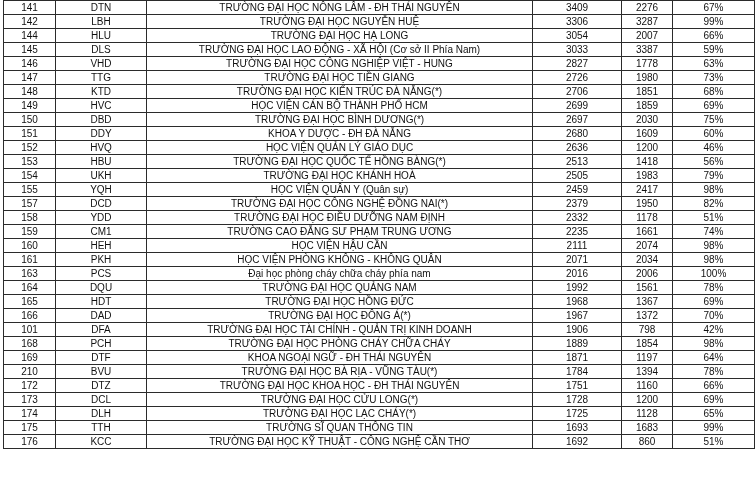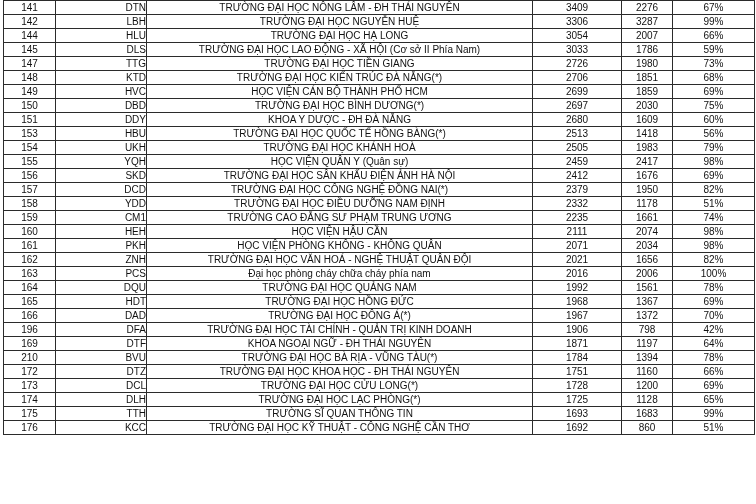--- a/index.html
+++ b/index.html
@@ -28,21 +28,21 @@
   table.grid td {
     border: 1px solid #2b2b2b;
     height: 13px;
     padding: 0;
     line-height: 13px;
     white-space: nowrap;
     overflow: hidden;
     box-sizing: content-box;
   }
   td.c-no   { text-align: center; }
-  td.c-code { text-align: right; }
+  td.c-code { text-align: center; }
   td.c-name { text-align: center; padding-left: 3px; }
   td.c-num  { text-align: center; }
 </style>
 </head>
 <body>
 
 <div class="sheet">
   <table class="grid">
     <colgroup>
       <col style="width:52px">
@@ -79,24 +79,32 @@
     <td class="c-num">3054</td>
     <td class="c-num">2007</td>
     <td class="c-num">66%</td>
   </tr>
 
   <tr>
     <td class="c-no">145</td>
     <td class="c-code">DLS</td>
     <td class="c-name">TRƯỜNG ĐẠI HỌC LAO ĐỘNG - XÃ HỘI (Cơ sở II Phía Nam)</td>
     <td class="c-num">3033</td>
-    <td class="c-num">1786</td>
+    <td class="c-num">3387</td>
     <td class="c-num">59%</td>
   </tr>
 
+  <tr>
+    <td class="c-no">146</td>
+    <td class="c-code">VHD</td>
+    <td class="c-name">TRƯỜNG ĐẠI HỌC CÔNG NGHIỆP VIỆT - HUNG</td>
+    <td class="c-num">2827</td>
+    <td class="c-num">1778</td>
+    <td class="c-num">63%</td>
+  </tr>
 
   <tr>
     <td class="c-no">147</td>
     <td class="c-code">TTG</td>
     <td class="c-name">TRƯỜNG ĐẠI HỌC TIỀN GIANG</td>
     <td class="c-num">2726</td>
     <td class="c-num">1980</td>
     <td class="c-num">73%</td>
   </tr>
 
@@ -129,20 +137,28 @@
 
   <tr>
     <td class="c-no">151</td>
     <td class="c-code">DDY</td>
     <td class="c-name">KHOA Y DƯỢC - ĐH ĐÀ NẴNG</td>
     <td class="c-num">2680</td>
     <td class="c-num">1609</td>
     <td class="c-num">60%</td>
   </tr>
 
+  <tr>
+    <td class="c-no">152</td>
+    <td class="c-code">HVQ</td>
+    <td class="c-name">HỌC VIỆN QUẢN LÝ GIÁO DỤC</td>
+    <td class="c-num">2636</td>
+    <td class="c-num">1200</td>
+    <td class="c-num">46%</td>
+  </tr>
 
   <tr>
     <td class="c-no">153</td>
     <td class="c-code">HBU</td>
     <td class="c-name">TRƯỜNG ĐẠI HỌC QUỐC TẾ HỒNG BÀNG(*)</td>
     <td class="c-num">2513</td>
     <td class="c-num">1418</td>
     <td class="c-num">56%</td>
   </tr>
 
@@ -157,28 +173,20 @@
 
   <tr>
     <td class="c-no">155</td>
     <td class="c-code">YQH</td>
     <td class="c-name">HỌC VIỆN QUÂN Y (Quân sự)</td>
     <td class="c-num">2459</td>
     <td class="c-num">2417</td>
     <td class="c-num">98%</td>
   </tr>
 
-  <tr>
-    <td class="c-no">156</td>
-    <td class="c-code">SKD</td>
-    <td class="c-name">TRƯỜNG ĐẠI HỌC SÂN KHẤU ĐIỆN ẢNH HÀ NỘI</td>
-    <td class="c-num">2412</td>
-    <td class="c-num">1676</td>
-    <td class="c-num">69%</td>
-  </tr>
 
   <tr>
     <td class="c-no">157</td>
     <td class="c-code">DCD</td>
     <td class="c-name">TRƯỜNG ĐẠI HỌC CÔNG NGHỆ ĐỒNG NAI(*)</td>
     <td class="c-num">2379</td>
     <td class="c-num">1950</td>
     <td class="c-num">82%</td>
   </tr>
 
@@ -211,28 +219,20 @@
 
   <tr>
     <td class="c-no">161</td>
     <td class="c-code">PKH</td>
     <td class="c-name">HỌC VIỆN PHÒNG KHÔNG - KHÔNG QUÂN</td>
     <td class="c-num">2071</td>
     <td class="c-num">2034</td>
     <td class="c-num">98%</td>
   </tr>
 
-  <tr>
-    <td class="c-no">162</td>
-    <td class="c-code">ZNH</td>
-    <td class="c-name">TRƯỜNG ĐẠI HỌC VĂN HOÁ - NGHỆ THUẬT QUÂN ĐỘI</td>
-    <td class="c-num">2021</td>
-    <td class="c-num">1656</td>
-    <td class="c-num">82%</td>
-  </tr>
 
   <tr>
     <td class="c-no">163</td>
     <td class="c-code">PCS</td>
     <td class="c-name">Đại học phòng cháy chữa cháy phía nam</td>
     <td class="c-num">2016</td>
     <td class="c-num">2006</td>
     <td class="c-num">100%</td>
   </tr>
 
@@ -257,28 +257,36 @@
   <tr>
     <td class="c-no">166</td>
     <td class="c-code">DAD</td>
     <td class="c-name">TRƯỜNG ĐẠI HỌC ĐÔNG Á(*)</td>
     <td class="c-num">1967</td>
     <td class="c-num">1372</td>
     <td class="c-num">70%</td>
   </tr>
 
   <tr>
-    <td class="c-no">196</td>
+    <td class="c-no">101</td>
     <td class="c-code">DFA</td>
     <td class="c-name">TRƯỜNG ĐẠI HỌC TÀI CHÍNH - QUẢN TRỊ KINH DOANH</td>
     <td class="c-num">1906</td>
     <td class="c-num">798</td>
     <td class="c-num">42%</td>
   </tr>
 
+  <tr>
+    <td class="c-no">168</td>
+    <td class="c-code">PCH</td>
+    <td class="c-name">TRƯỜNG ĐẠI HỌC PHÒNG CHÁY CHỮA CHÁY</td>
+    <td class="c-num">1889</td>
+    <td class="c-num">1854</td>
+    <td class="c-num">98%</td>
+  </tr>
 
   <tr>
     <td class="c-no">169</td>
     <td class="c-code">DTF</td>
     <td class="c-name">KHOA NGOẠI NGỮ - ĐH THÁI NGUYÊN</td>
     <td class="c-num">1871</td>
     <td class="c-num">1197</td>
     <td class="c-num">64%</td>
   </tr>
 
@@ -306,21 +314,21 @@
     <td class="c-code">DCL</td>
     <td class="c-name">TRƯỜNG ĐẠI HỌC CỬU LONG(*)</td>
     <td class="c-num">1728</td>
     <td class="c-num">1200</td>
     <td class="c-num">69%</td>
   </tr>
 
   <tr>
     <td class="c-no">174</td>
     <td class="c-code">DLH</td>
-    <td class="c-name">TRƯỜNG ĐẠI HỌC LẠC PHÒNG(*)</td>
+    <td class="c-name">TRƯỜNG ĐẠI HỌC LẠC CHÁY(*)</td>
     <td class="c-num">1725</td>
     <td class="c-num">1128</td>
     <td class="c-num">65%</td>
   </tr>
 
   <tr>
     <td class="c-no">175</td>
     <td class="c-code">TTH</td>
     <td class="c-name">TRƯỜNG SĨ QUAN THÔNG TIN</td>
     <td class="c-num">1693</td>

